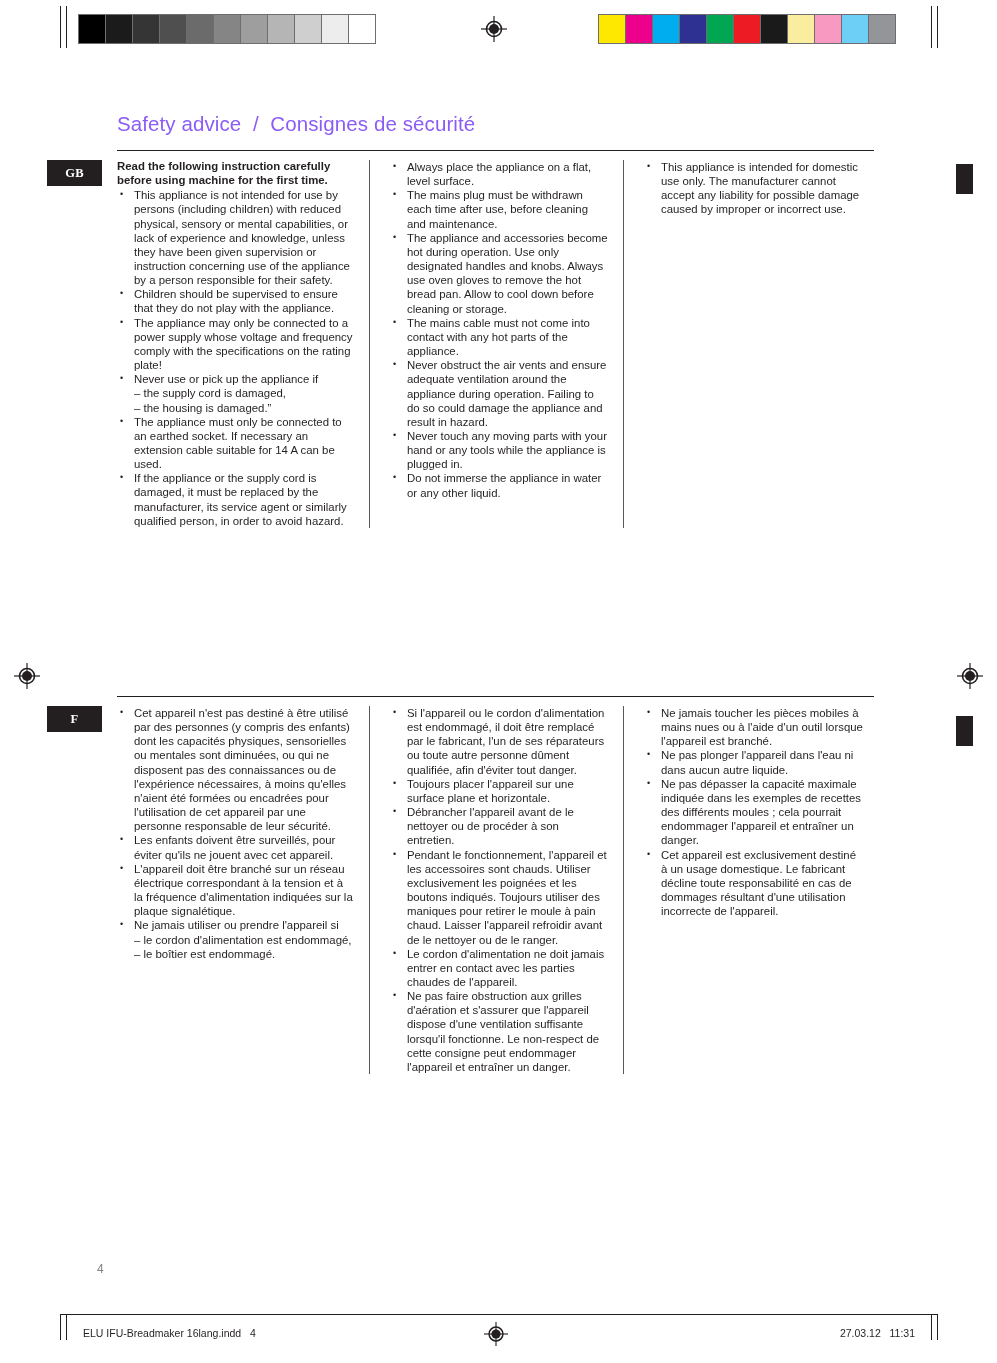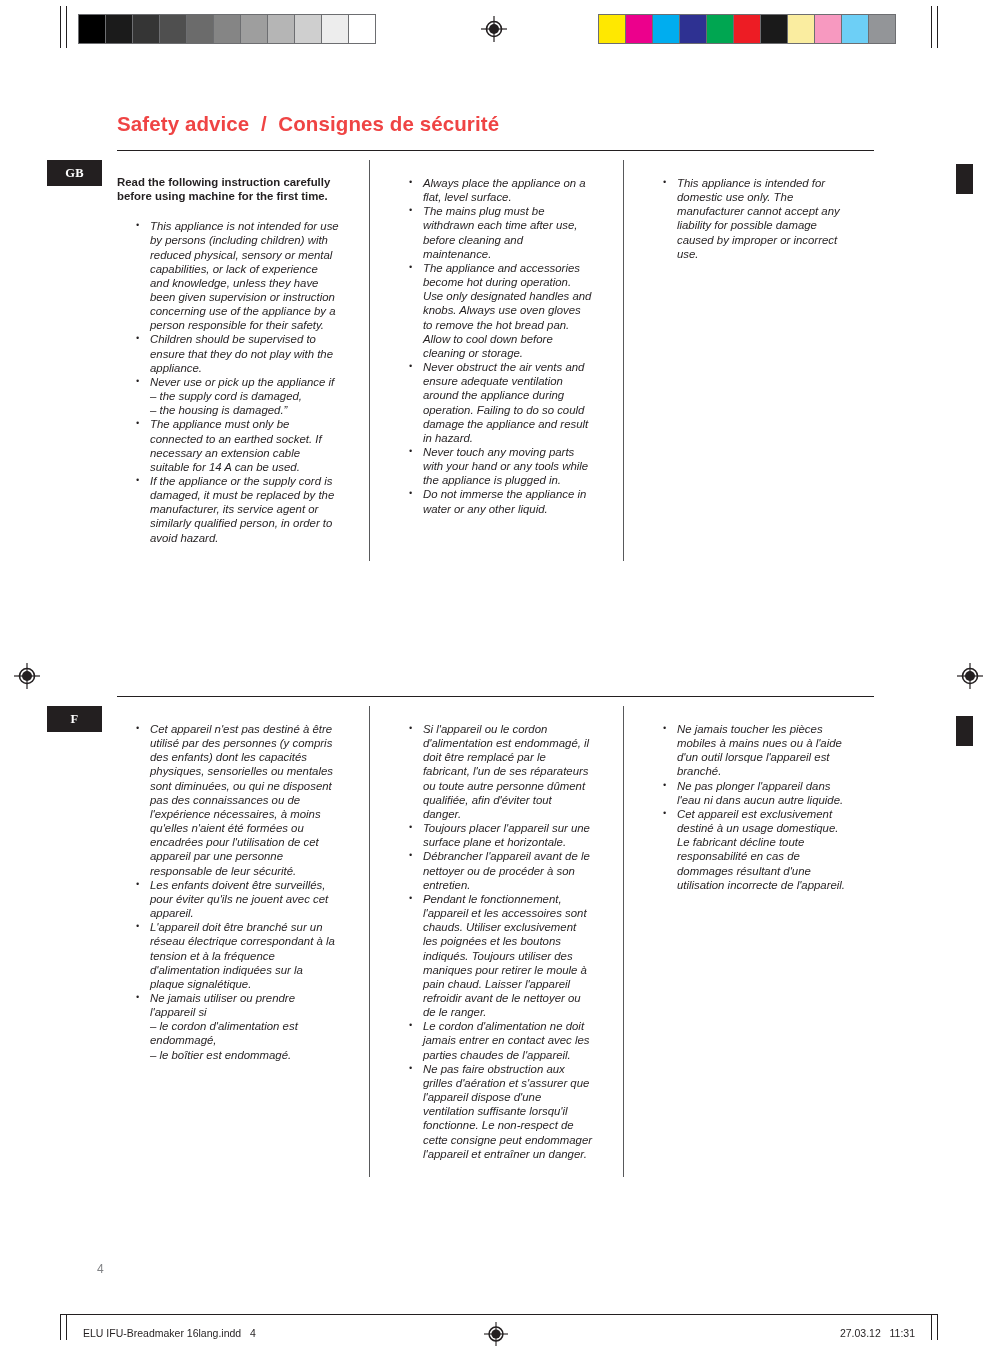--- a/index.html
+++ b/index.html
@@ -15,43 +15,43 @@
   #calib-strip{position:absolute;left:0;top:0;width:997px;height:58px;}
   .tick{position:absolute;width:1px;background:#231f20;}
   .gray-bar,.color-bar{position:absolute;top:14px;height:30px;display:flex;}
   .gray-bar{left:78px;}
   .color-bar{left:598px;}
   .swatch{width:28px;height:30px;border:1px solid #6d6e71;margin-right:-1px;box-sizing:border-box;}
   .reg-mark{position:absolute;width:26px;height:26px;}
   
   #page-title{
     position:absolute;left:117px;top:112px;
-    font-size:20.5px;color:#ef4444;font-weight:700;letter-spacing:.1px;
+    font-size:20.5px;color:#8b5cf6;font-weight:400;letter-spacing:.1px;
     white-space:pre;
   }
   .lang-block{position:absolute;left:0;width:997px;}
   #block-gb{top:160px;}
   #block-f{top:706px;}
   .rule-top{position:absolute;left:117px;width:757px;height:1px;background:#231f20;top:-10px;}
   .lang-badge{
     position:absolute;left:47px;top:0px;width:55px;height:26px;
     background:#231f20;color:#ffffff;
     font-size:12.5px;font-weight:700;
     display:flex;align-items:center;justify-content:center;
     letter-spacing:.3px;
     font-family:Liberation Serif, serif;
   }
   .cols{position:absolute;left:117px;top:0;width:760px;display:flex;}
   .col{width:253px;padding-right:14px;box-sizing:border-box;position:relative;}
   .col + .col{border-left:1px solid #58595b;padding-left:20px;width:255px;}
   .col-head{
     font-size:11.4px;font-weight:700;line-height:13.6px;
-    margin:16px 0 1px 0;
-  }
-  ul.bullets{list-style:none;margin:16px;padding:0;font-style:italic;}
+    margin:0 0 1px 0;
+  }
+  ul.bullets{list-style:none;margin:0;padding:0;}
   ul.bullets li{
     position:relative;
     font-size:11.4px;line-height:14.15px;
     padding-left:17px;margin:0 0 0 0;
     white-space:pre-line;
   }
   ul.bullets li:before{
     content:"\2022";
     position:absolute;left:3px;top:-1px;
     font-size:9px;color:#231f20;
@@ -131,32 +131,34 @@
 <div class="lang-block" id="block-gb">
   <div class="rule-top"></div>
   <div class="lang-badge">GB</div>
   <div class="edge-block" style="top:4px;"></div>
   <div class="cols">
       <div class="col">
         <div class="col-head">Read the following instruction carefully before using machine for the first time.</div>
         <ul class="bullets">
           <li>This appliance is not intended for use by persons (including children) with reduced physical, sensory or mental capabilities, or lack of experience and knowledge, unless they have been given supervision or instruction concerning use of the appliance by a person responsible for their safety.</li>
           <li>Children should be supervised to ensure that they do not play with the appliance.</li>
+          <li>The appliance may only be connected to a power supply whose voltage and frequency comply with the specifications on the rating plate!</li>
           <li>Never use or pick up the appliance if
 – the supply cord is damaged,
 – the housing is damaged.”</li>
           <li>The appliance must only be connected to an earthed socket. If necessary an extension cable suitable for 14 A can be used.</li>
           <li>If the appliance or the supply cord is damaged, it must be replaced by the manufacturer, its service agent or similarly qualified person, in order to avoid hazard.</li>
         </ul>
       </div>
       <div class="col">
         <ul class="bullets">
           <li>Always place the appliance on a flat, level surface.</li>
           <li>The mains plug must be withdrawn each time after use, before cleaning and maintenance.</li>
           <li>The appliance and accessories become hot during operation. Use only designated handles and knobs. Always use oven gloves to remove the hot bread pan. Allow to cool down before cleaning or storage.</li>
+          <li>The mains cable must not come into contact with any hot parts of the appliance.</li>
           <li>Never obstruct the air vents and ensure adequate ventilation around the appliance during operation. Failing to do so could damage the appliance and result in hazard.</li>
           <li>Never touch any moving parts with your hand or any tools while the appliance is plugged in.</li>
           <li>Do not immerse the appliance in water or any other liquid.</li>
         </ul>
       </div>
       <div class="col">
         <ul class="bullets">
           <li>This appliance is intended for domestic use only. The manufacturer cannot accept any liability for possible damage caused by improper or incorrect use.</li>
         </ul>
       </div>
@@ -185,20 +187,21 @@
           <li>Débrancher l'appareil avant de le nettoyer ou de procéder à son entretien.</li>
           <li>Pendant le fonctionnement, l'appareil et les accessoires sont chauds. Utiliser exclusivement les poignées et les boutons indiqués. Toujours utiliser des maniques pour retirer le moule à pain chaud. Laisser l'appareil refroidir avant de le nettoyer ou de le ranger.</li>
           <li>Le cordon d'alimentation ne doit jamais entrer en contact avec les parties chaudes de l'appareil.</li>
           <li>Ne pas faire obstruction aux grilles d'aération et s'assurer que l'appareil dispose d'une ventilation suffisante lorsqu'il fonctionne. Le non-respect de cette consigne peut endommager l'appareil et entraîner un danger.</li>
         </ul>
       </div>
       <div class="col">
         <ul class="bullets">
           <li>Ne jamais toucher les pièces mobiles à mains nues ou à l'aide d'un outil lorsque l'appareil est branché.</li>
           <li>Ne pas plonger l'appareil dans l'eau ni dans aucun autre liquide.</li>
+          <li>Ne pas dépasser la capacité maximale indiquée dans les exemples de recettes des différents moules ; cela pourrait endommager l'appareil et entraîner un danger.</li>
           <li>Cet appareil est exclusivement destiné à un usage domestique. Le fabricant décline toute responsabilité en cas de dommages résultant d'une utilisation incorrecte de l'appareil.</li>
         </ul>
       </div>
     </div>
 </div>
 
 <div id="page-number">4</div>
 
 <div id="footer-rule"></div>
 <div id="footer">

